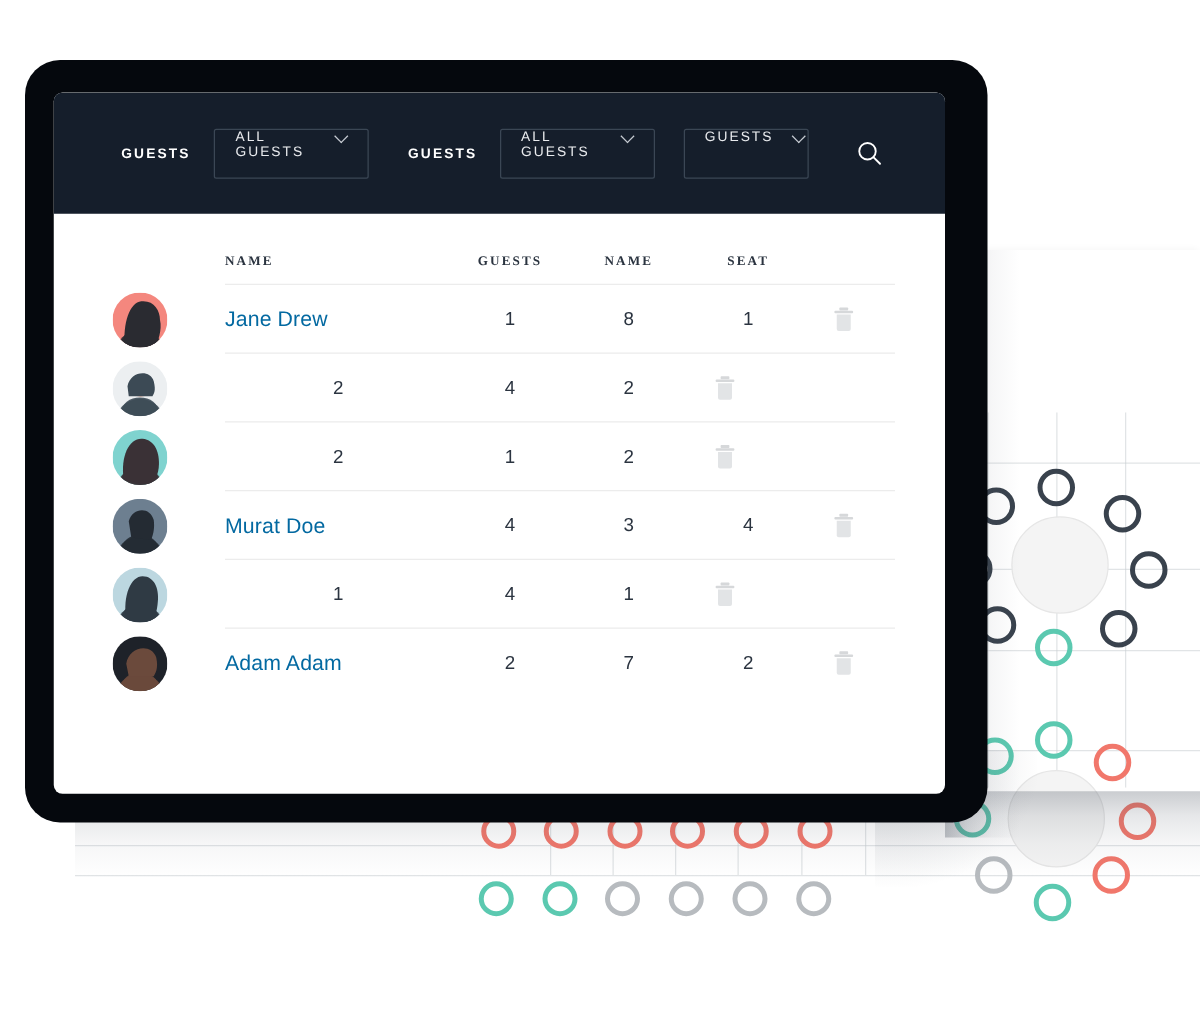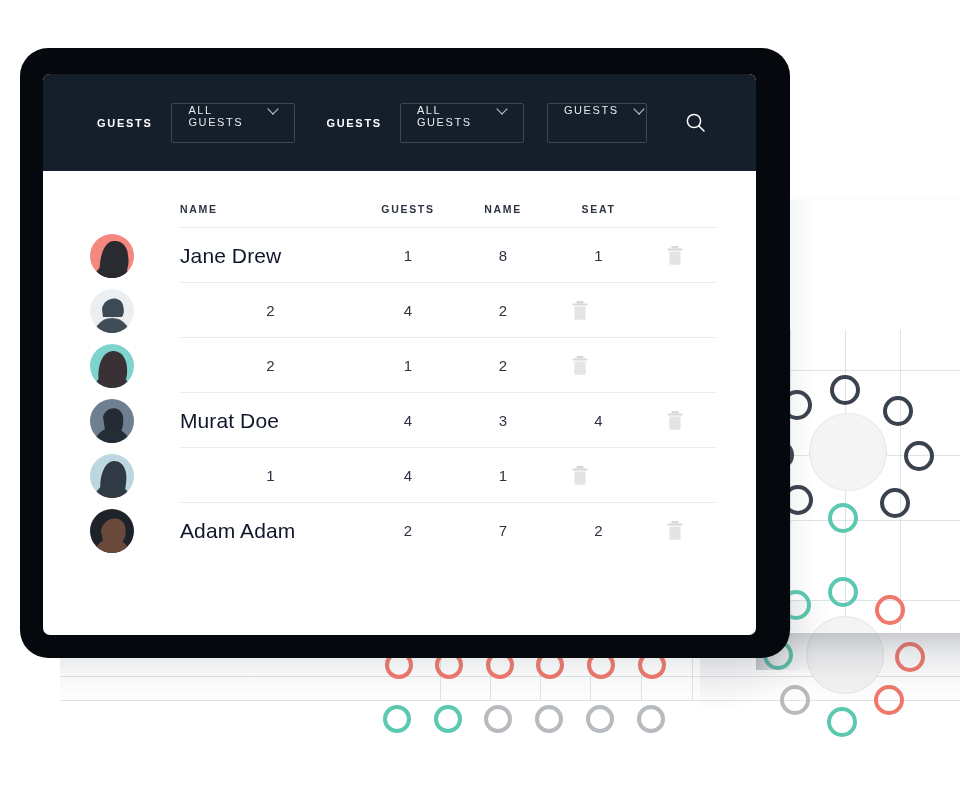--- a/index.html
+++ b/index.html
@@ -196,20 +196,21 @@
     grid-template-columns: 181px 94px 96px 95px 1fr;
     height: 56px;
     align-items: flex-end;
   }
   .th {
     font-size: 10.5px;
     font-weight: bold;
     letter-spacing: 1.7px;
     color: #2b3440;
     padding-bottom: 12px;
+    font-family: Liberation Serif, serif;
   }
   .th.center { text-align: center; }
 
   .guest-row {
     height: 55px;
     position: relative;
   }
   .guest-row .sep {
     position: absolute;
     left: 137px;
@@ -227,22 +228,22 @@
   .avatar {
     width: 44px;
     height: 44px;
     border-radius: 50%;
     overflow: hidden;
     position: relative;
     flex: none;
   }
   .avatar svg { display: block; }
   .cell-name {
-    font-size: 21px;
-    color: #0f172a;
+    font-size: 17px;
+    color: #0369a1;
     letter-spacing: .1px;
   }
   .cell-num {
     font-size: 15px;
     color: #2b3440;
     text-align: center;
   }
   .cell-action {
     display: flex;
     align-items: center;

